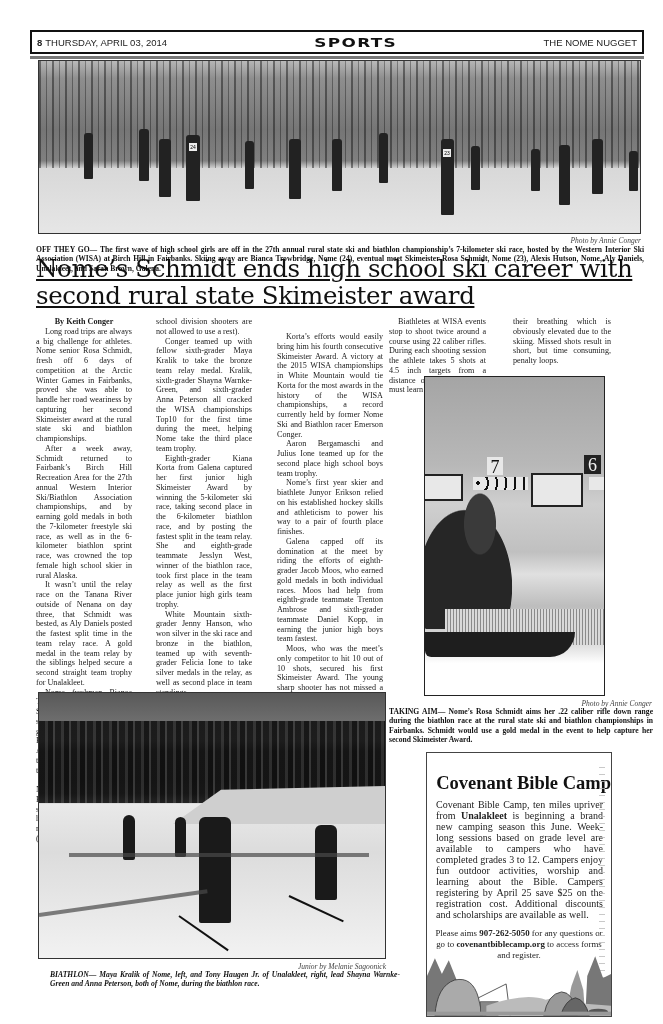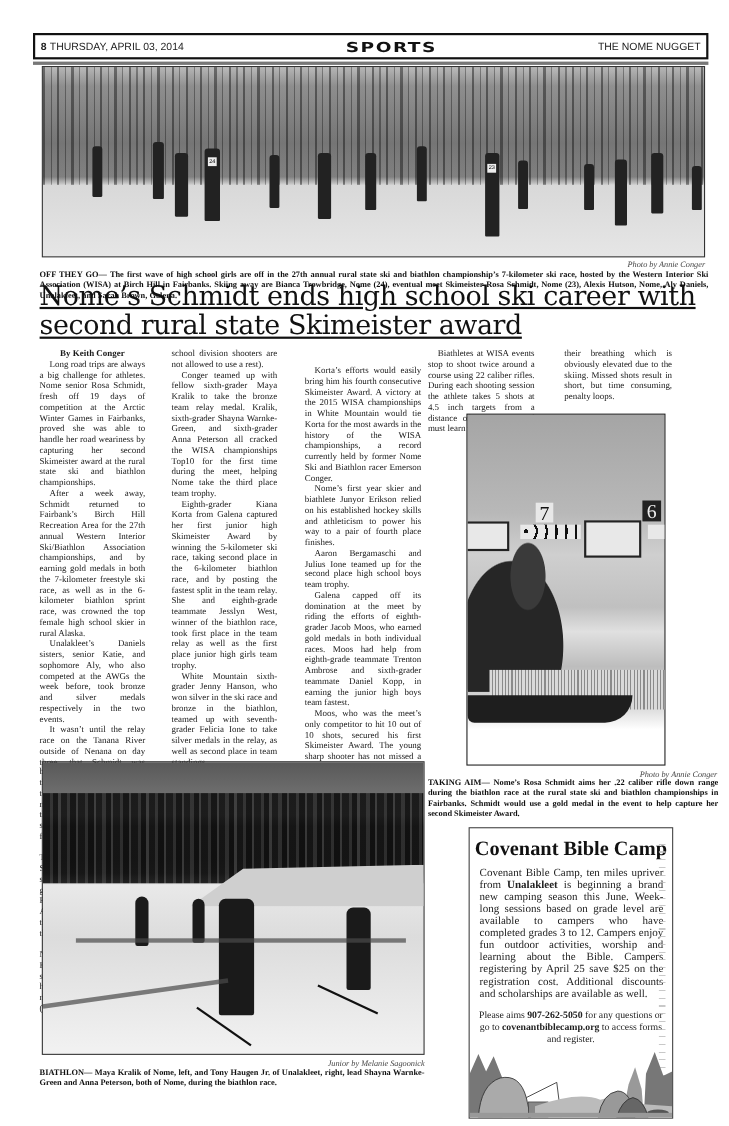--- a/index.html
+++ b/index.html
@@ -64,21 +64,21 @@
     background: repeating-linear-gradient(90deg, #141414 0 6px, #2f2f2f 6px 9px, #0f0f0f 9px 14px, #3a3a3a 14px 16px); opacity: .92; }
   .hill { position: absolute; left: 110px; top: 93px; width: 240px; height: 38px; background: #cfcfcf; clip-path: polygon(10% 100%, 30% 10%, 100% 0, 100% 100%); }
   .b-skier { position: absolute; background: #1a1a1a; border-radius: 6px 6px 2px 2px; }
   .ski-line { position: absolute; height: 2px; background: #111; transform-origin: left center; }
   .shadow-line { position: absolute; height: 4px; background: #4a4a4a; opacity: .7; transform-origin: left center; }
 
   .ad {
     position: absolute; left: 426px; top: 752px; width: 186px; height: 265px;
     border: 1.5px solid #444; background: #fff; overflow: hidden;
   }
-  .ad .ad-title { text-align: center; font-family: "Liberation Serif", serif; font-weight: bold; font-size: 18.5px; margin-top: 9px; color: #111; }
+  .ad .ad-title { text-align: right; font-family: "Liberation Serif", serif; font-weight: bold; font-size: 18.5px; margin-top: 20px; color: #111; }
   .ad .ad-body { font-size: 10px; line-height: 11px; text-align: justify; padding: 5px 8px 0 9px; color: #222; }
   .ad .ad-body b { font-weight: bold; }
   .ad .ad-contact { font-size: 8.9px; line-height: 11px; text-align: center; padding: 8px 6px 0 6px; color: #222; }
   .ad .ad-contact b { font-weight: bold; }
   .ad .wavy { position: absolute; right: 6px; top: 8px; width: 6px; height: 240px;
     background: repeating-linear-gradient(180deg, transparent 0 6px, #bbb 6px 7px); opacity: .8; }
   .campscene { position: absolute; left: 0; bottom: 0; width: 100%; height: 70px; }
 </style>
 </head>
 <body>
@@ -113,40 +113,39 @@
 </div>
 <div class="credit" style="left:430px;top:236px;width:211px;">Photo by Annie Conger</div>
 <div class="caption" style="left:36px;top:245px;width:608px;">
   <b>OFF THEY GO—</b><b> The first wave of high school girls are off in the 27th annual rural state ski and biathlon championship’s 7-kilometer ski race, hosted by the Western Interior Ski Association (WISA) at Birch Hill in Fairbanks.    Skiing away are Bianca Trowbridge, Nome (24), eventual meet Skimeister Rosa Schmidt, Nome (23), Alexis Hutson, Nome, Aly Daniels, Unalakleet, and Sarah Brown, Galena.</b>
 </div>
 
 <div class="headline">Nome’s Schmidt ends high school ski career with second rural state Skimeister award</div>
 
 <div class="col" style="left:36px;top:317px;width:96px;">
   <p class="byline">By Keith Conger</p>
-  <p>Long road trips are always a big challenge for athletes. Nome senior Rosa Schmidt, fresh off 19 days of competition at the Arctic Winter Games in Fairbanks, proved she was able to handle her road weariness by capturing her second Skimeister award at the rural state ski and biathlon championships.</p>
+  <p>Long road trips are always a big challenge for athletes. Nome senior Rosa Schmidt, fresh off 6 days of competition at the Arctic Winter Games in Fairbanks, proved she was able to handle her road weariness by capturing her second Skimeister award at the rural state ski and biathlon championships.</p>
   <p>After a week away, Schmidt returned to Fairbank’s Birch Hill Recreation Area for the 27th annual Western Interior Ski/Biathlon Association championships, and by earning gold medals in both the 7-kilometer freestyle ski race, as well as in the 6-kilometer biathlon sprint race, was crowned the top female high school skier in rural Alaska.</p>
-  <p>Unalakleet’s Daniels sisters, senior Katie, and sophomore Aly, who also competed at the AWGs the week before, took bronze and silver medals respectively in the two events.</p>
   <p>It wasn’t until the relay race on the Tanana River outside of Nenana on day three, that Schmidt was bested, as Aly Daniels posted the fastest split time in the team relay race.  A gold medal in the team relay by the siblings helped secure a second straight team trophy for Unalakleet.</p>
   <p>Nome freshman Bianca Trowbridge teamed with Schmidt to give Nome the second place high school girls team trophy, while Rayna Buck-Nassuk and Anna Prentice would guide the White Mountain girls to third place.</p>
   <p>By hitting 8 of 10 shots, Nome sophomore Alexis Hutson became the top sharpshooter in either of the high school divisions.  The next highest shot total was 6. (High</p>
 </div>
 
 <div class="col" style="left:136px;top:317px;width:96px;margin-left:20px;">
   <p class="noind">school division shooters are not allowed to use a rest).</p>
   <p>Conger teamed up with fellow sixth-grader Maya Kralik to take the bronze team relay medal. Kralik, sixth-grader Shayna Warnke-Green, and sixth-grader Anna Peterson all cracked the WISA championships Top10 for the first time during the meet, helping Nome take the third place team trophy.</p>
   <p>Eighth-grader Kiana Korta from Galena captured her first junior high Skimeister Award by winning the 5-kilometer ski race, taking second place in the 6-kilometer biathlon race, and by posting the fastest split in the team relay.  She and eighth-grade teammate Jesslyn West, winner of the biathlon race, took first place in the team relay as well as the first place junior high girls team trophy.</p>
   <p>White Mountain sixth-grader Jenny Hanson, who won silver in the ski race and bronze in the biathlon, teamed up with seventh-grader Felicia Ione to take silver medals in the relay, as well as second place in team standings.</p>
   <p>Two more AWGs participants, sophomore Kaleb Korta and Junior Isaac McElwee, both of Galena, placed first and second respectively in each of the two individual events. Their gold medal effort in the team relay helped secure the first place team trophy in the high school boys division for Galena.</p>
 </div>
 
 <div class="col" style="left:277px;top:332px;width:106px;left:277px;">
   <p>Korta’s efforts would easily bring him his fourth consecutive Skimeister Award.  A victory at the 2015 WISA championships in White Mountain would tie Korta for the most awards in the history of the WISA championships, a record currently held by former Nome Ski and Biathlon racer Emerson Conger.</p>
+  <p>Aaron Bergamaschi and Julius Ione teamed up for the second place high school boys team trophy.</p>
   <p>Nome’s first year skier and biathlete Junyor Erikson relied on his established hockey skills and athleticism to power his way to a pair of fourth place finishes.</p>
-  <p>Aaron Bergamaschi and Julius Ione teamed up for the second place high school boys team trophy.</p>
   <p>Galena capped off its domination at the meet by riding the efforts of eighth-grader Jacob Moos, who earned gold medals in both individual races.  Moos had help from eighth-grade teammate Trenton Ambrose and sixth-grader teammate Daniel Kopp, in earning the junior high boys team fastest.</p>
   <p>Moos, who was the meet’s only competitor to hit 10 out of 10 shots, secured his first Skimeister Award. The young sharp shooter has not missed a single shot in WISA biathlon competition in four years, going a perfect 40 of 40 for his career.</p>
   <p>The team from Unalakleet earned the Sportsmanship Award.</p>
   <p>In 1986, the Western Interior Ski/Biathlon Association created an event that would allow skiers and biathletes from rural locations around the state to experience high level ski and biathlon competition. The resulting Western Interior Ski and Biathlon Championships are regarded as the rural state ski and biathlon championships.</p>
 </div>
 
 <div class="col" style="left:389px;top:317px;width:97px;">
   <p>Biathletes at WISA events stop to shoot twice around a course using 22 caliber rifles.  During each shooting session the athlete takes 5 shots at 4.5 inch targets from a distance of 50 meters, and must learn to control</p>
 </div>
 <div class="col" style="left:513px;top:317px;width:98px;">
@@ -175,21 +174,21 @@
   <div class="b-skier" style="left:84px;top:122px;width:12px;height:45px;"></div>
   <div class="b-skier" style="left:136px;top:124px;width:11px;height:40px;"></div>
   <div class="b-skier" style="left:160px;top:124px;width:32px;height:106px;"></div>
   <div class="b-skier" style="left:276px;top:132px;width:22px;height:75px;"></div>
   <div class="shadow-line" style="left:0px;top:220px;width:170px;transform:rotate(-8deg);"></div>
   <div class="shadow-line" style="left:30px;top:160px;width:300px;"></div>
   <div class="ski-line" style="left:140px;top:222px;width:60px;transform:rotate(35deg);"></div>
   <div class="ski-line" style="left:250px;top:202px;width:60px;transform:rotate(25deg);"></div>
 </div>
 <div class="credit" style="left:200px;top:962px;width:186px;">Junior by Melanie Sagoonick</div>
-<div class="caption" style="left:36px;top:970px;width:350px;">
+<div class="caption" style="left:50px;top:970px;width:350px;font-style:italic;">
   <b>BIATHLON—</b><b> Maya Kralik of Nome, left, and Tony Haugen Jr. of Unalakleet, right, lead Shayna Warnke-Green and Anna Peterson, both of Nome, during the biathlon race.</b>
 </div>
 
 <div class="ad">
   <div class="wavy"></div>
   <div class="ad-title">Covenant Bible Camp</div>
   <div class="ad-body">
     <span>Covenant Bible Camp, ten miles upriver from </span><b>Unalakleet</b><span> is beginning a brand new camping season this June. Week-long sessions based on grade level are available to campers who have completed grades 3 to 12. Campers enjoy fun outdoor activities, worship and learning about the Bible. Campers registering by April 25 save $25 on the registration cost. Additional discounts and scholarships are available as well.</span>
   </div>
   <div class="ad-contact">

